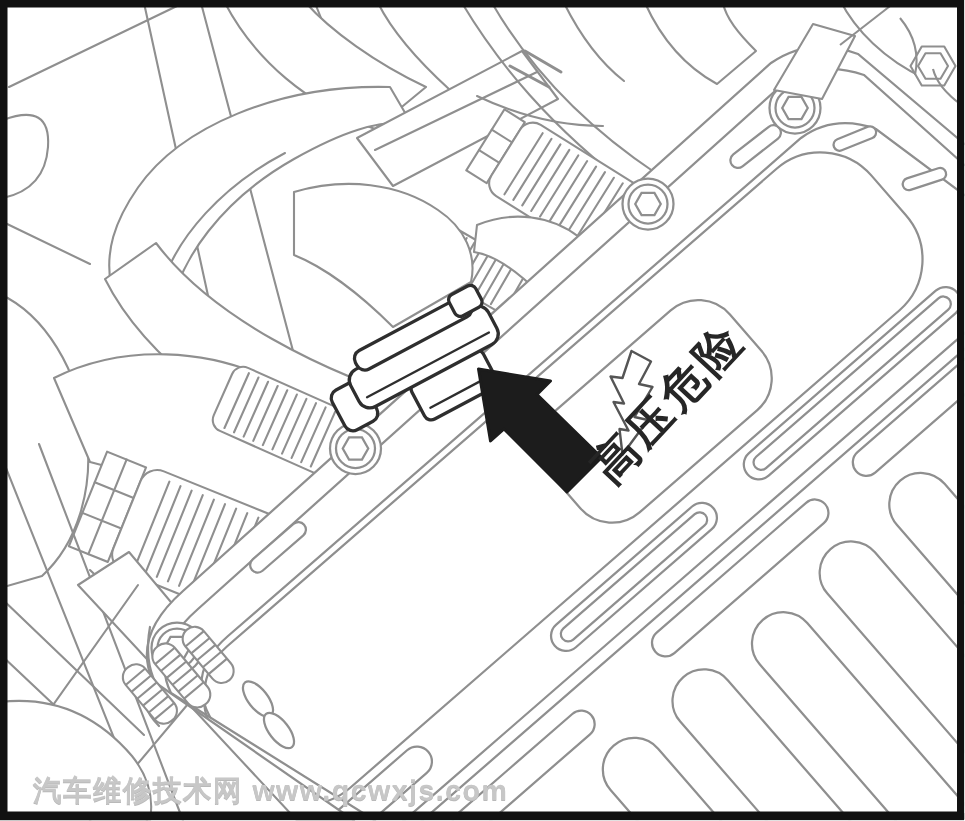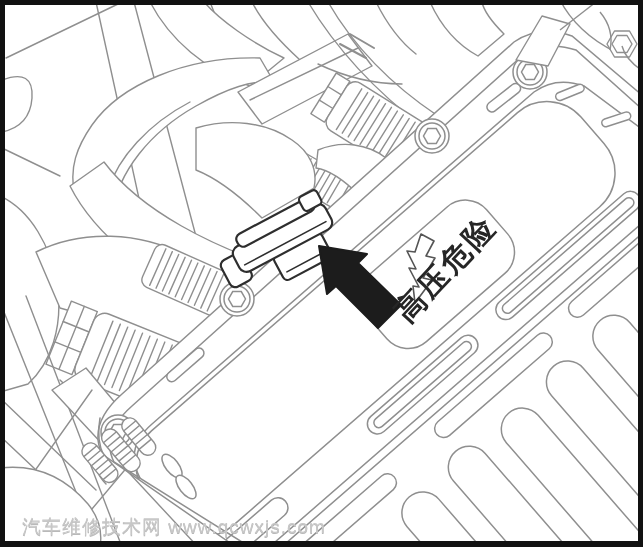--- a/index.html
+++ b/index.html
@@ -8,21 +8,21 @@
     width:643px;height:547px;
     background:#ffffff;
     overflow:hidden;
     font-family:"Liberation Sans","DejaVu Sans",sans-serif;
   }
   .frame svg{position:absolute;left:0;top:0;}
   .watermark{
     position:absolute;
     left:22px;top:514px;
     font-size:19px;
-    font-weight:normal;
+    font-weight:bold;
     letter-spacing:1px;
     color:#c7c7c7;
     text-shadow:0 1px 0 #b9b9b9;
     white-space:nowrap;
     z-index:5;
     user-select:none;
   }
   .warn-text{
     font-family:"Liberation Sans","DejaVu Sans",sans-serif;
     font-weight:700;

